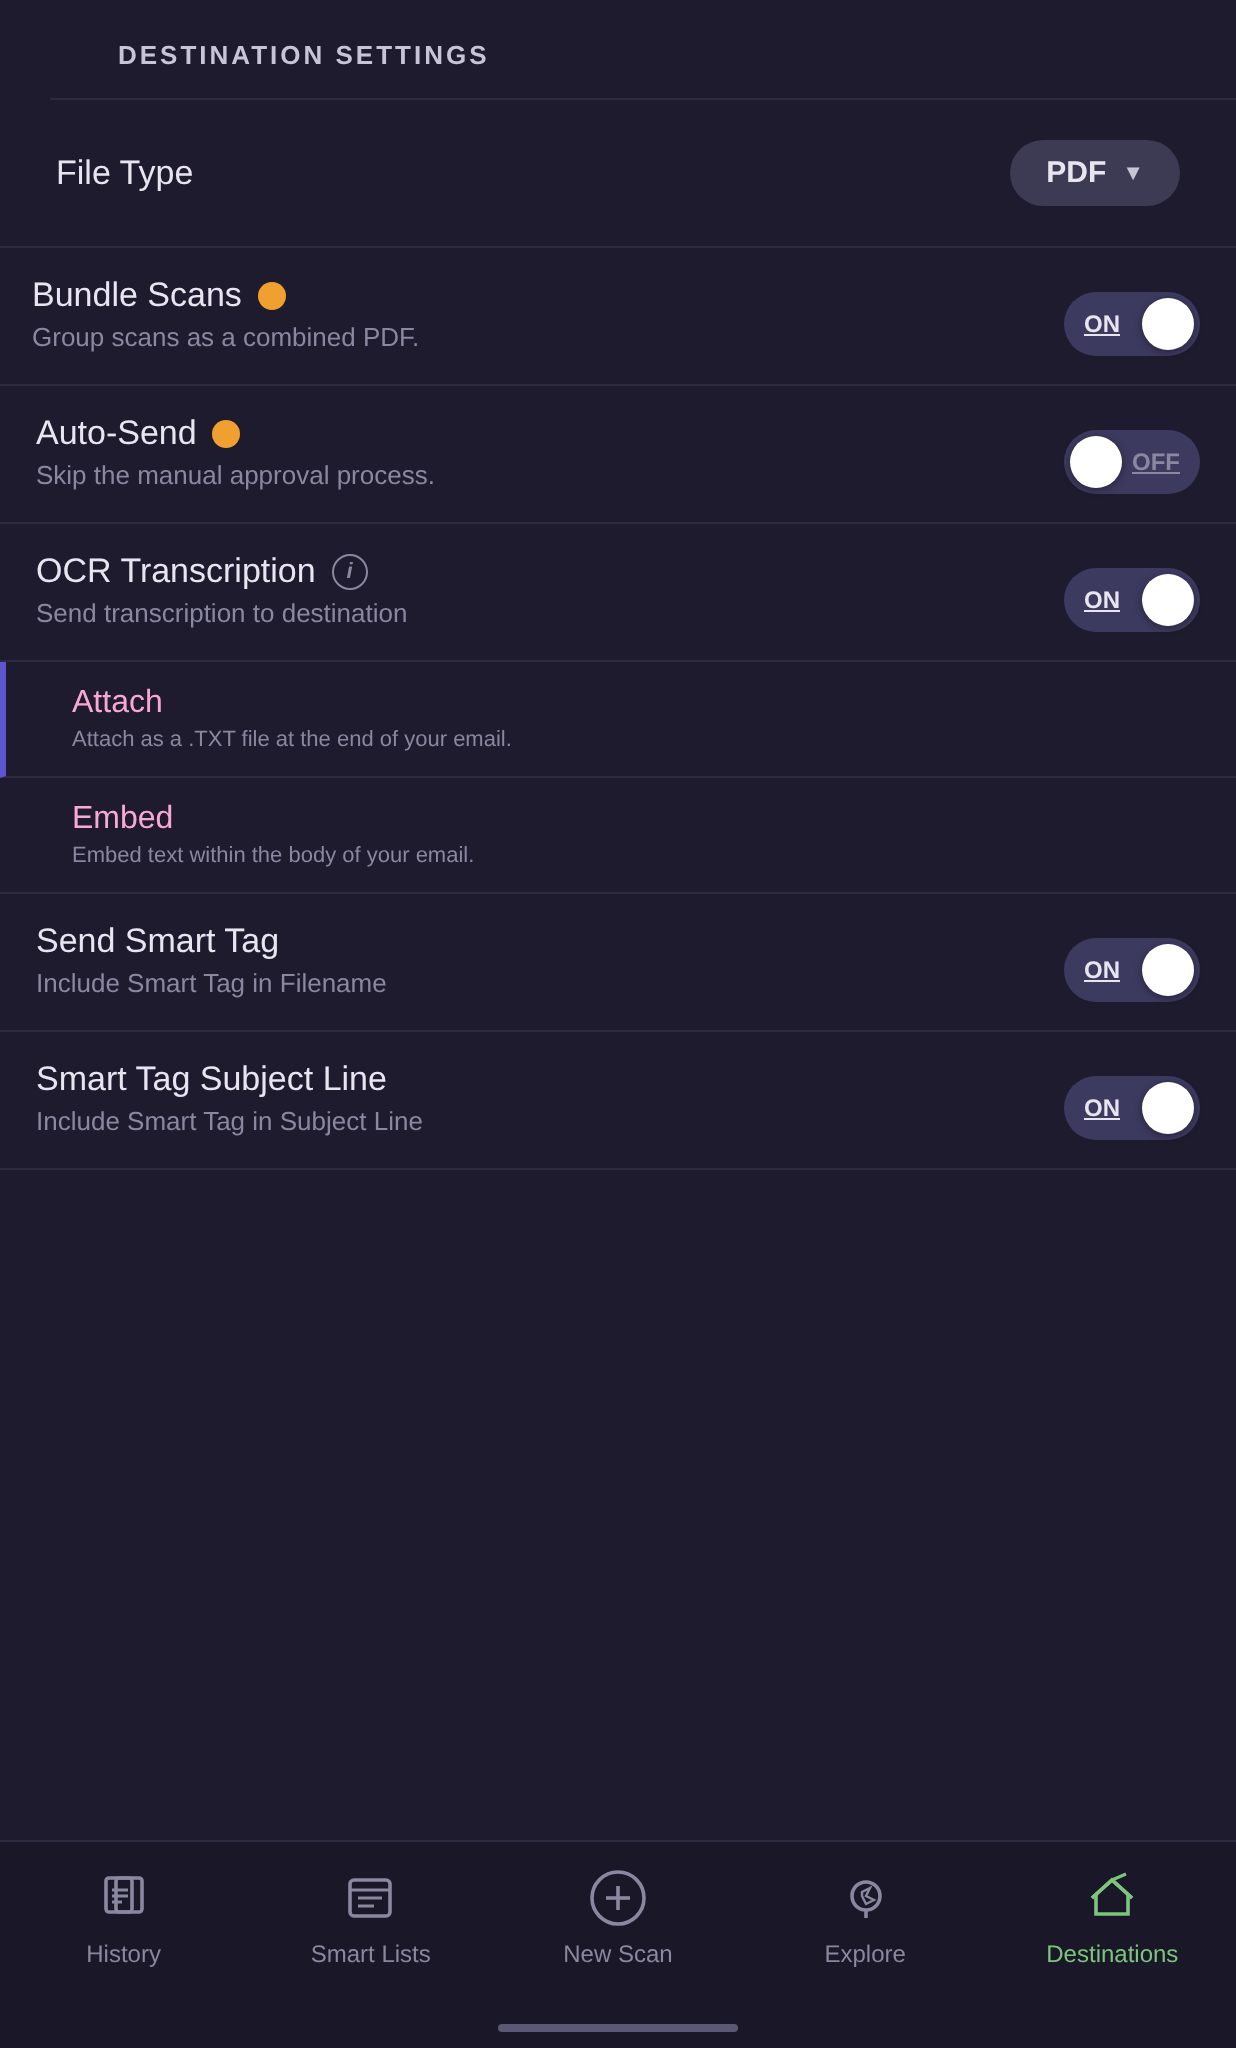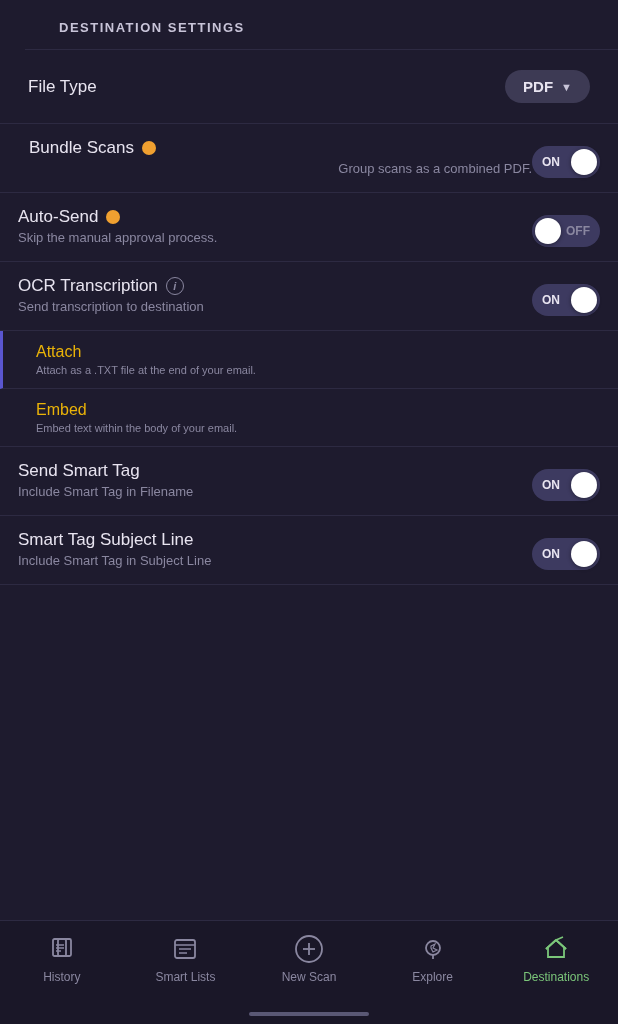--- a/index.html
+++ b/index.html
@@ -61,22 +61,21 @@
     }
 
     
     .setting-row {
       display: flex;
       align-items: center;
       justify-content: space-between;
       padding: 14px 18px 6px 18px;
     }
     .setting-row.indented {
-      padding-left: 29px;
-      text-align: right;
+      padding-left: 16px;
     }
     .setting-info {
       flex: 1;
     }
     .setting-title {
       font-size: 17px;
       color: #e8e4f0;
       display: flex;
       align-items: center;
       gap: 8px;
@@ -110,20 +109,21 @@
     .toggle.on {
       background: #3d3a60;
     }
     .toggle.off {
       background: #3d3a60;
     }
     .toggle-label {
       font-size: 12px;
       font-weight: 600;
       position: absolute;
+      text-decoration: underline;
     }
     .toggle.on .toggle-label {
       left: 10px;
       color: #e8e4f0;
     }
     .toggle.off .toggle-label {
       right: 10px;
       color: #8a87a0;
     }
     .toggle-knob {
@@ -164,21 +164,21 @@
       flex-direction: column;
       padding: 12px 18px 12px 36px;
       border-bottom: 1px solid #2d2a42;
     }
     .sub-item-row.active-left {
       border-left: 3px solid #5a56d0;
       padding-left: 33px;
     }
     .sub-item-title {
       font-size: 16px;
-      color: #eab308;
+      color: #f9a8d4;
       margin-bottom: 3px;
     }
     .sub-item-subtitle {
       font-size: 11px;
       color: #8a87a0;
     }
 
     
     .bottom-nav {
       position: absolute;

